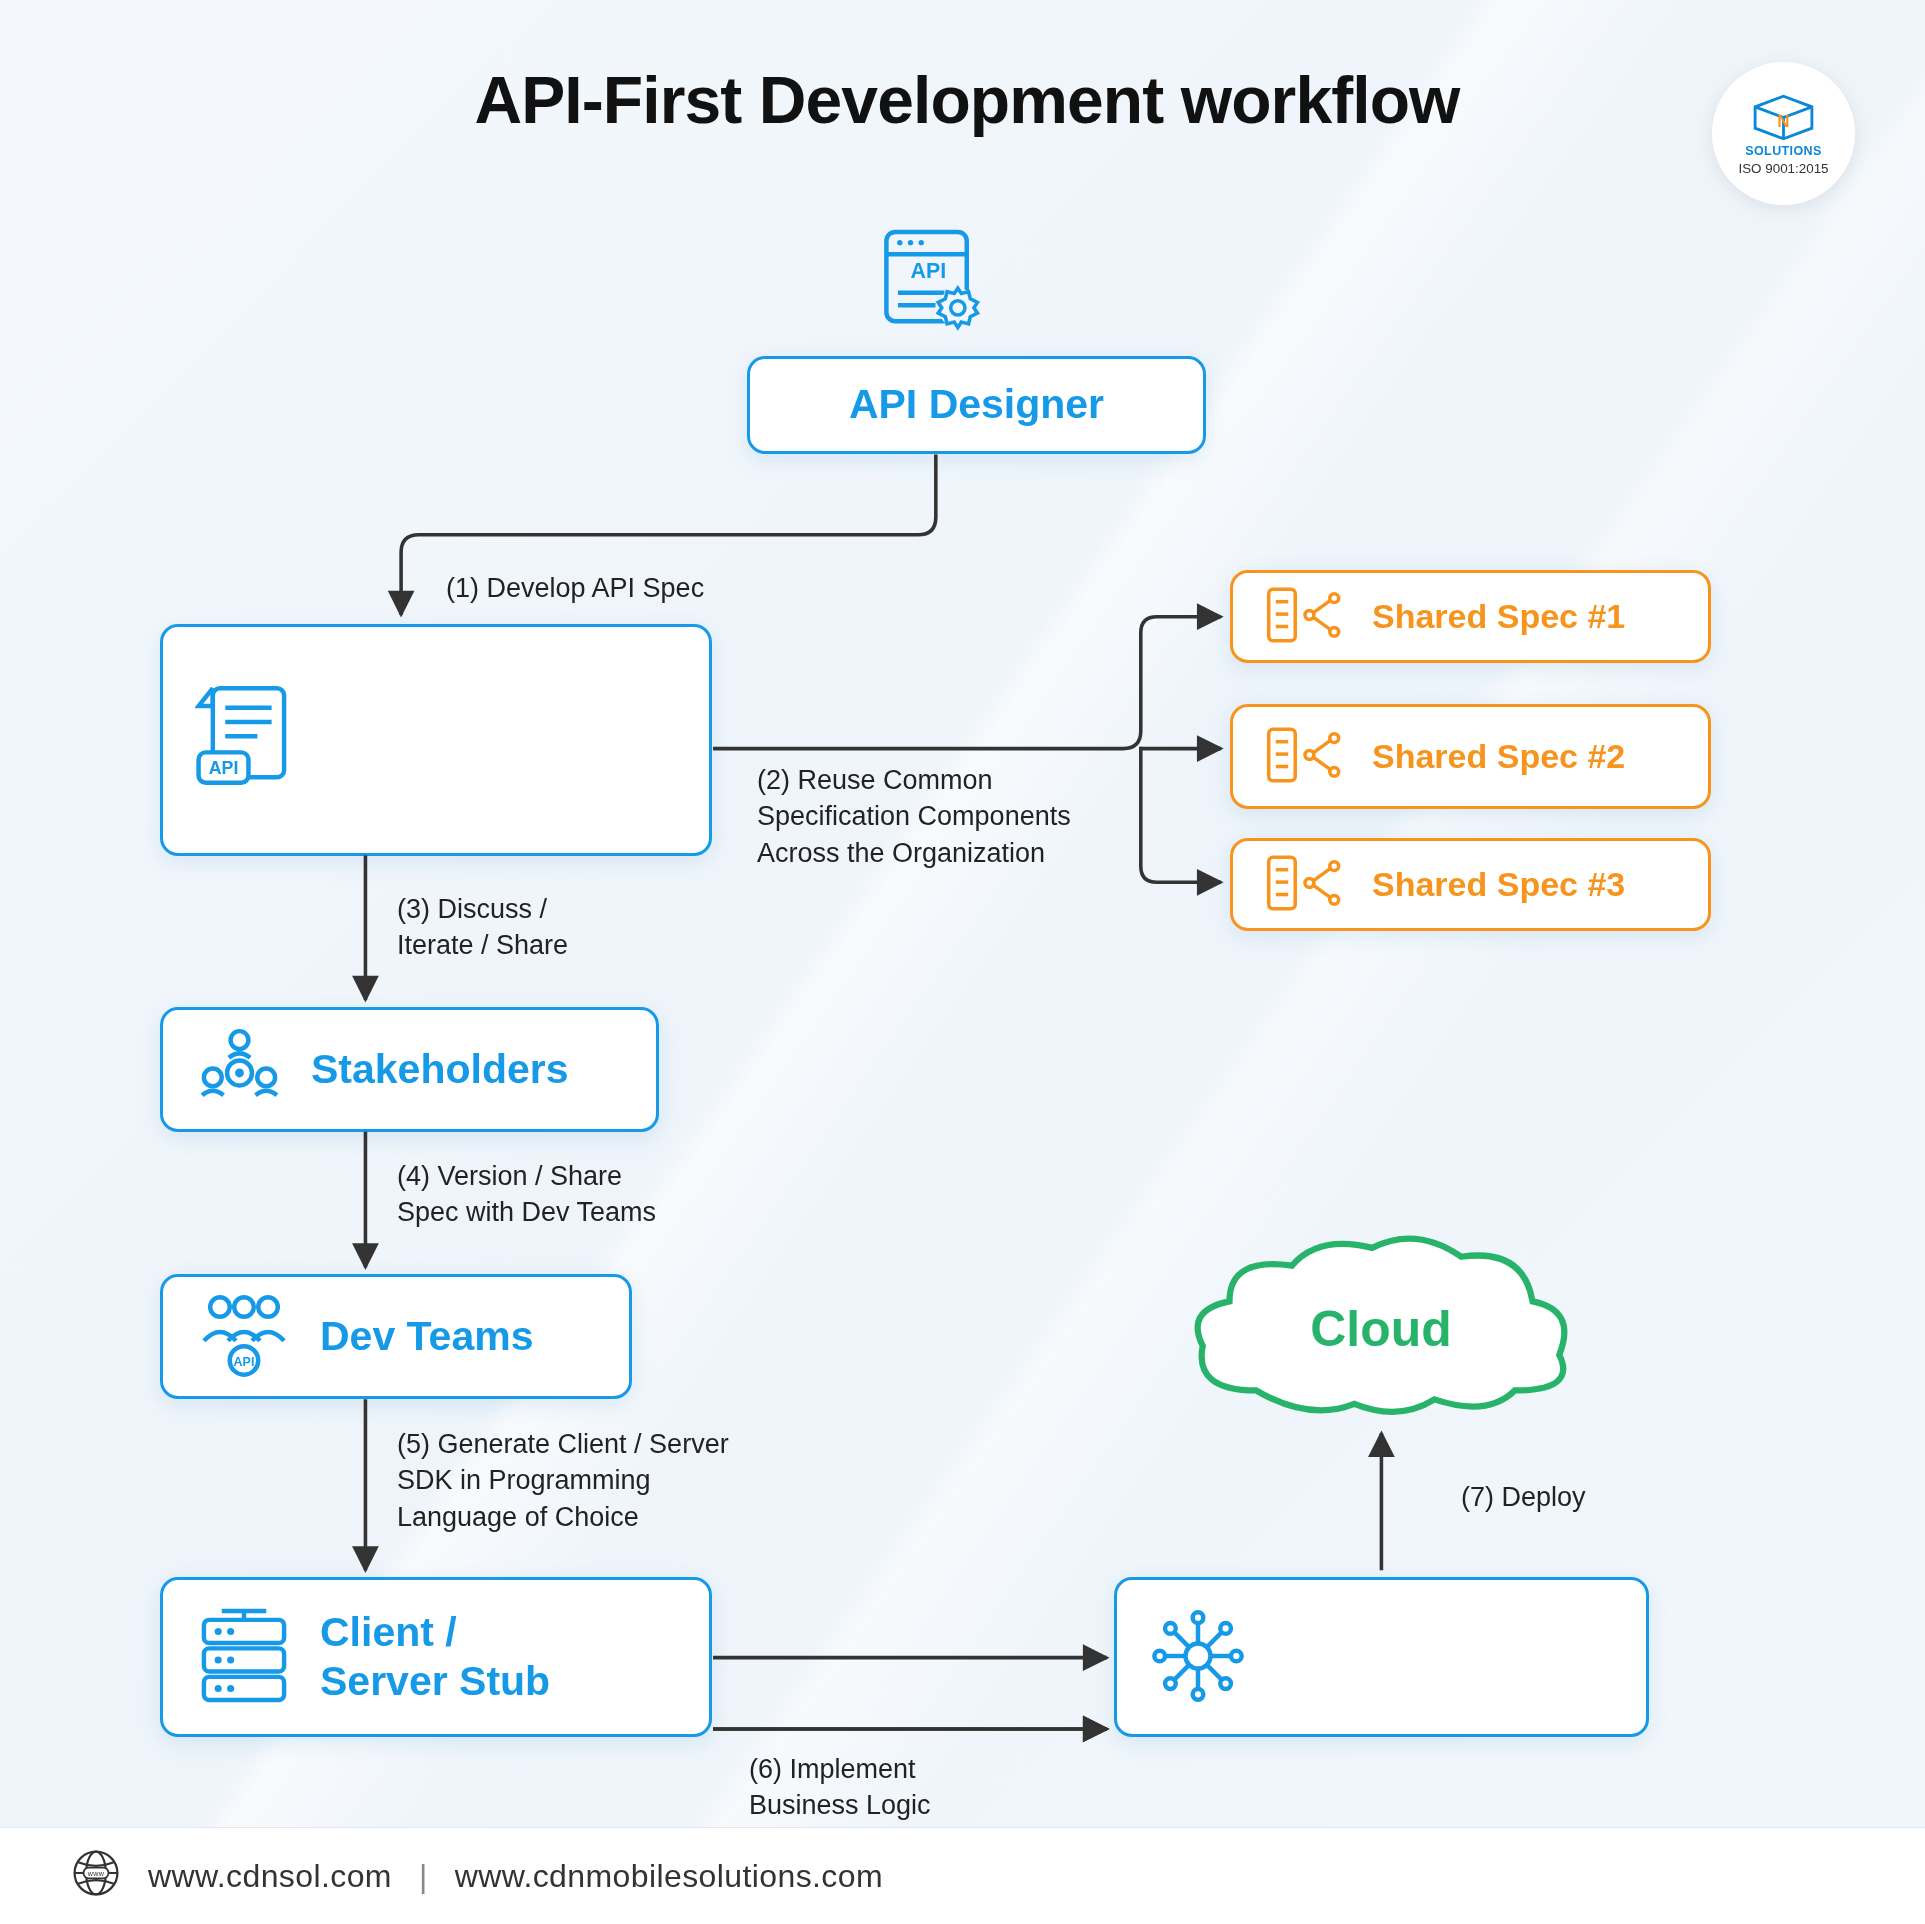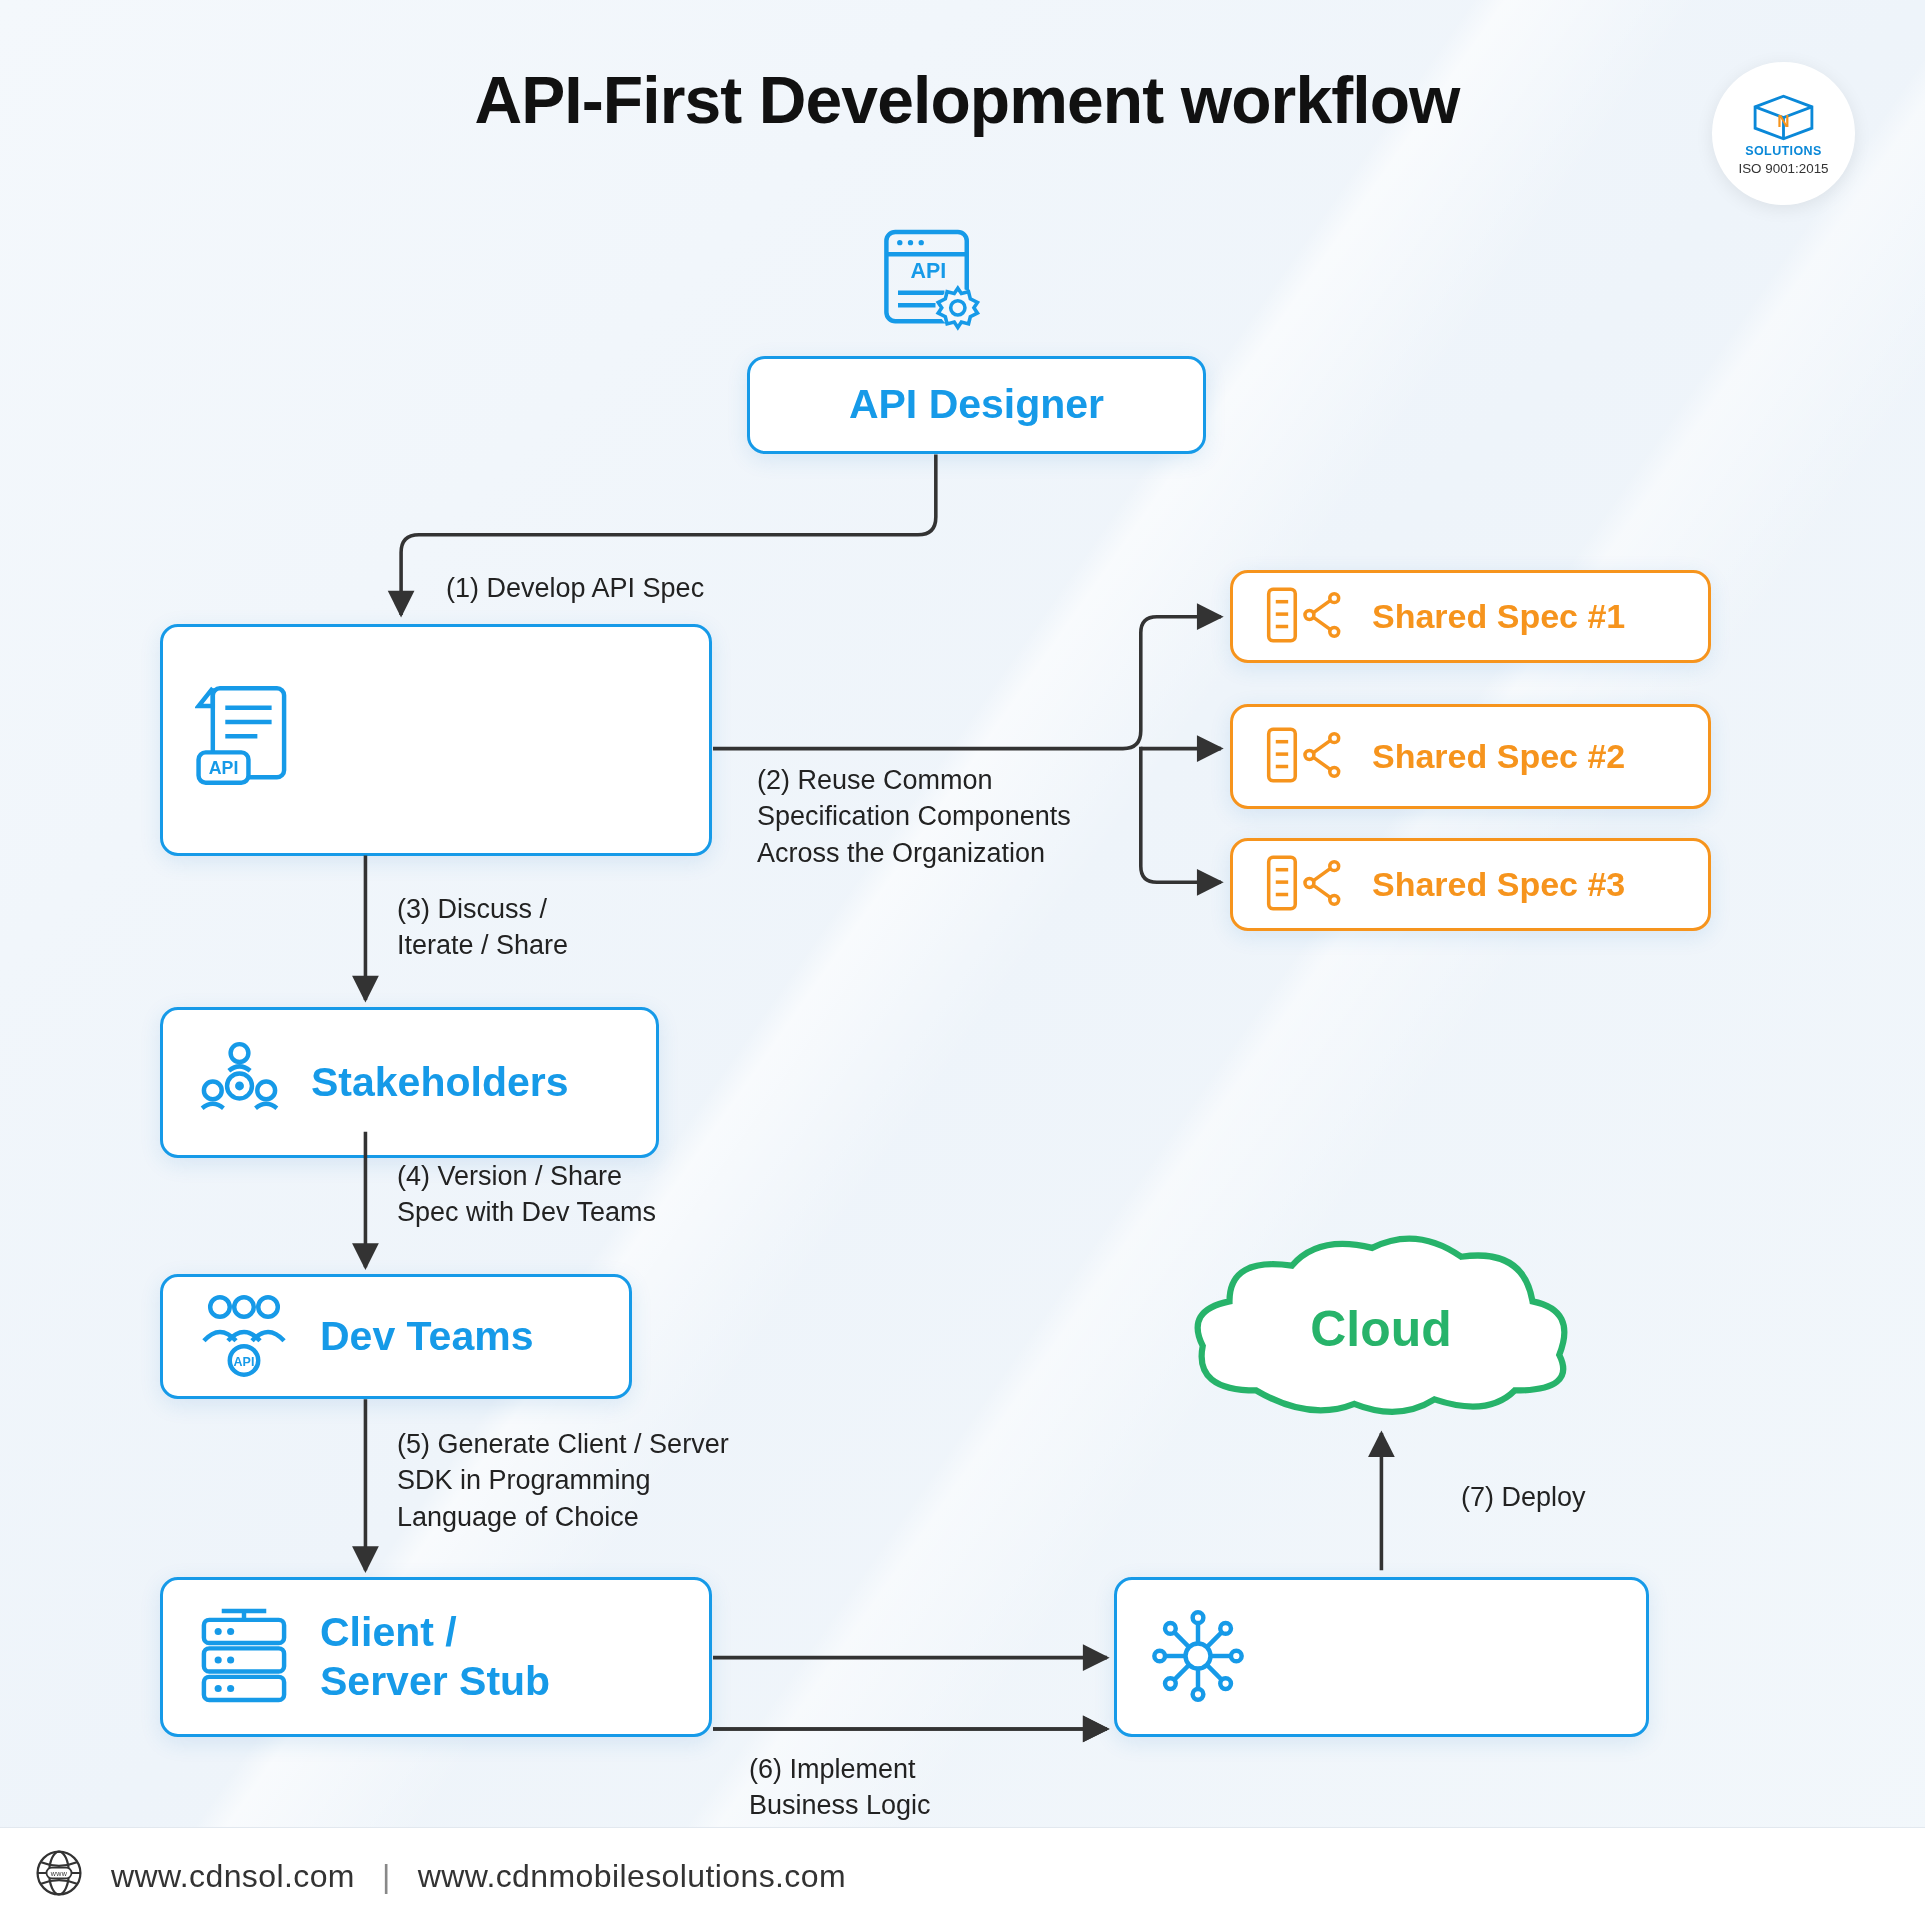--- a/index.html
+++ b/index.html
@@ -68,21 +68,21 @@
   }
 
   .footer {
     position: absolute;
     left: 0; right: 0; bottom: 0;
     height: 98px;
     background: #fff;
     border-top: 0.9px solid #e2e8ef;
     display: flex;
     align-items: center;
-    padding: 0 34px;
+    padding: 0 71px;
     gap: 27px;
     font-size: 32px;
     color: #333;
     letter-spacing: 0.4px;
   }
   .footer .sep { color:#888; }
   .footer svg { width:50px; height:50px; }
 
   svg.arrows { position:absolute; top:0; left:0; width:1926px; height:1925px; pointer-events:none; }
 </style>
@@ -130,21 +130,21 @@
       <path d="M20 8 L20 28 L4 28 L20 8" fill="none" stroke="#169ae8" stroke-width="5"></path>
       <line x1="34" y1="30" x2="86" y2="30" stroke="#169ae8" stroke-width="5"></line>
       <line x1="34" y1="46" x2="86" y2="46" stroke="#169ae8" stroke-width="5"></line>
       <line x1="34" y1="62" x2="70" y2="62" stroke="#169ae8" stroke-width="5"></line>
       <rect x="4" y="80" width="56" height="34" rx="8" fill="#fff" stroke="#169ae8" stroke-width="5"></rect>
       <text x="32" y="104" text-anchor="middle" font-size="20" font-weight="800" fill="#169ae8">API</text>
     </svg>
   </span>
 </div>
 
-<div class="box blue" style="top:1007px; left:160px; width:499px; height:151px;">
+<div class="box blue" style="top:1007px; left:160px; width:499px; height:125px;">
   <span class="ico">
     <svg width="89" height="89" viewBox="0 0 100 100">
       <circle cx="50" cy="18" r="10" fill="none" stroke="#169ae8" stroke-width="5"></circle>
       <path d="M38 38 Q50 28 62 38" fill="none" stroke="#169ae8" stroke-width="5"></path>
       <circle cx="20" cy="60" r="10" fill="none" stroke="#169ae8" stroke-width="5"></circle>
       <path d="M8 80 Q20 70 32 80" fill="none" stroke="#169ae8" stroke-width="5"></path>
       <circle cx="80" cy="60" r="10" fill="none" stroke="#169ae8" stroke-width="5"></circle>
       <path d="M68 80 Q80 70 92 80" fill="none" stroke="#169ae8" stroke-width="5"></path>
       <circle cx="50" cy="55" r="14" fill="none" stroke="#169ae8" stroke-width="5"></circle>
       <circle cx="50" cy="55" r="5" fill="#169ae8"></circle>

